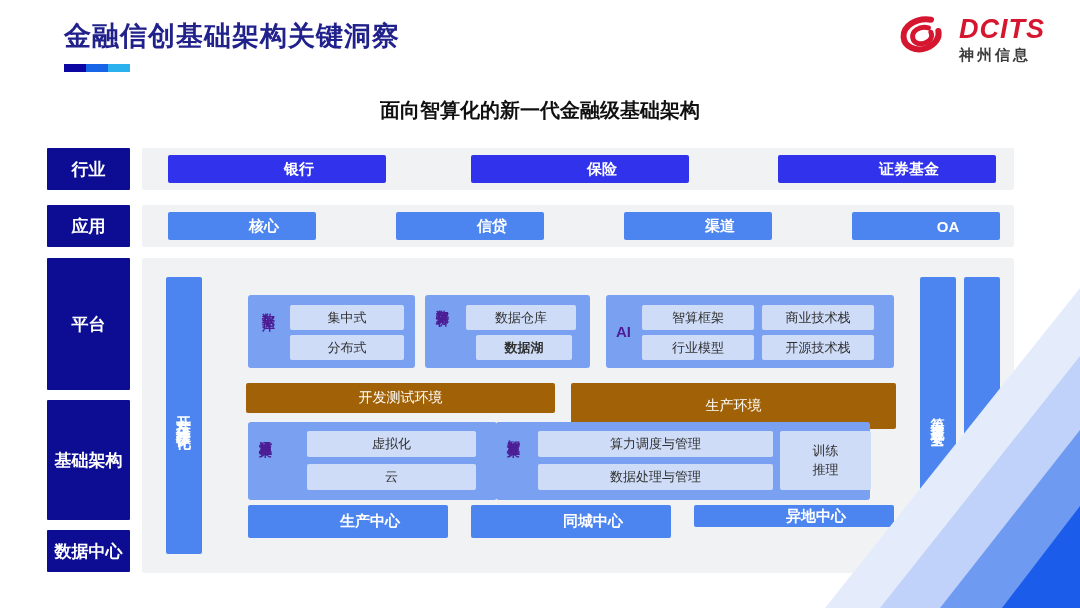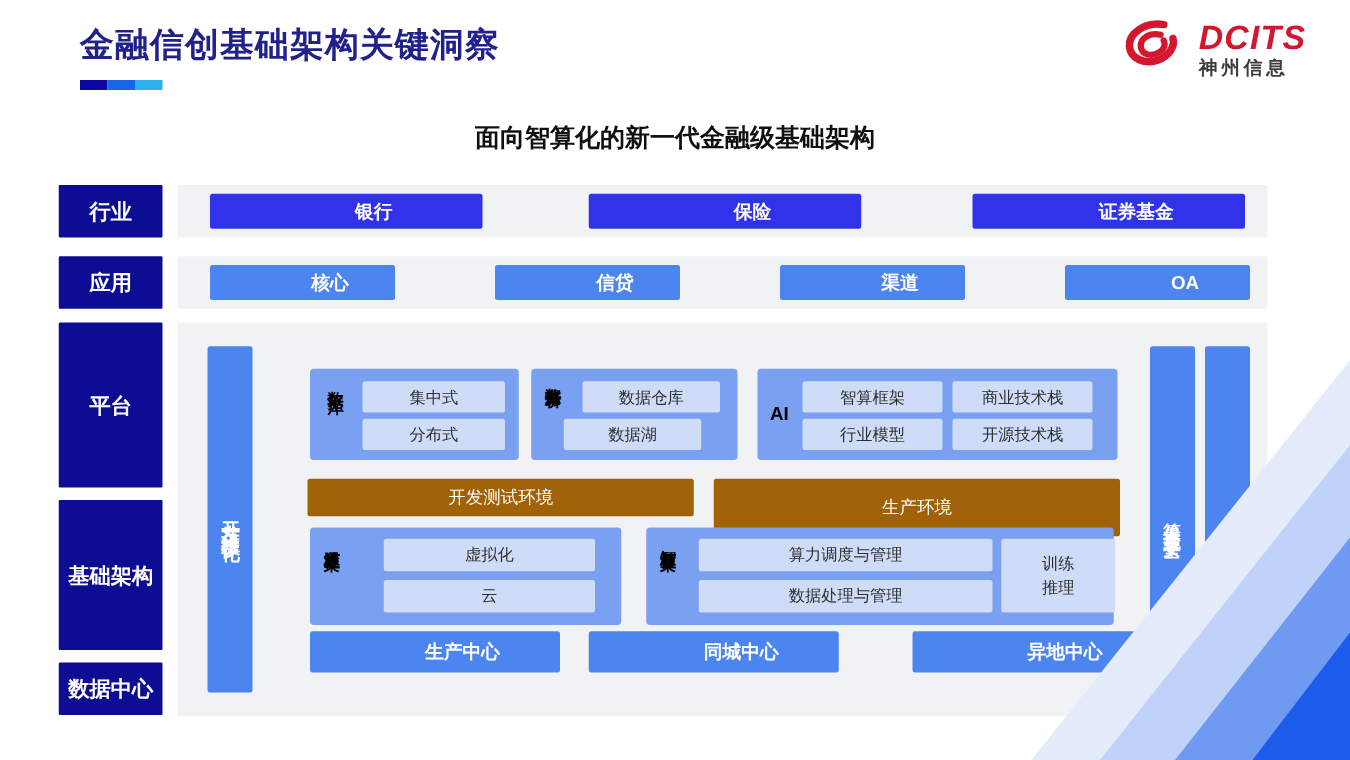--- a/index.html
+++ b/index.html
@@ -29,21 +29,21 @@
        display:flex;align-items:center;justify-content:center;padding-left:44px;}
   .btn-deep{background:#3032EC;font-size:15px;}
   .btn-blue{background:#4C85F0;font-size:15px;}
 
   
   .panel{left:142px;top:258px;width:872px;height:315px;background:#F1F2F4;border-radius:2px;}
   .vbar{background:#4C85F0;border-radius:2px;color:#fff;font-weight:bold;
         display:flex;align-items:center;justify-content:center;}
   .vtext{writing-mode:vertical-rl;text-orientation:upright;letter-spacing:3px;line-height:1;}
   .group{background:#7AA0F2;border-radius:3px;color:#fff;}
-  .group .glabel{position:absolute;color:#000000;font-weight:bold;font-size:13px;}
+  .group .glabel{position:absolute;color:#4c1d95;font-weight:bold;font-size:13px;}
   .inner-box{position:absolute;background:#CFDCF8;border-radius:2px;color:#2F2F2F;font-size:13px;
              display:flex;align-items:center;justify-content:center;}
   .env-bar{background:#a16207;color:#fff;font-weight:normal;font-size:14px;border-radius:2px;
            display:flex;align-items:center;justify-content:center;}
   .wrap2{display:inline-block;width:2em;word-break:break-all;line-height:1.45;text-align:center;}
 
   
   .tri{position:absolute;right:0;bottom:0;clip-path:polygon(0 100%,100% 0,100% 100%);}
   .t1{width:255px;height:320px;background:#E4ECFC;}
   .t2{width:200px;height:252px;background:#C0D2F9;}
@@ -104,52 +104,52 @@
 
     <div class="abs group" style="left:106px;top:37px;width:167px;height:73px;text-align:center;">
       <span class="glabel vtext" style="left:14px;top:8px;letter-spacing:2px;">数据库</span>
       <div class="inner-box" style="left:42px;top:10px;width:114px;height:25px;">集中式</div>
       <div class="inner-box" style="left:42px;top:40px;width:114px;height:25px;">分布式</div>
     </div>
 
     <div class="abs group" style="left:283px;top:37px;width:165px;height:73px;">
       <span class="glabel vtext" style="left:11px;top:5px;letter-spacing:1px;">数据分析</span>
       <div class="inner-box" style="left:41px;top:10px;width:110px;height:25px;">数据仓库</div>
-      <div class="inner-box" style="left:26px;top:40px;width:110px;height:25px;">数据湖</div>
+      <div class="inner-box" style="left:51px;top:40px;width:96px;height:25px;font-weight:bold;">数据湖</div>
     </div>
 
     <div class="abs group" style="left:464px;top:37px;width:288px;height:73px;">
       <span class="glabel" style="left:10px;top:28px;font-size:15px;">AI</span>
       <div class="inner-box" style="left:36px;top:10px;width:112px;height:25px;">智算框架</div>
       <div class="inner-box" style="left:156px;top:10px;width:112px;height:25px;">商业技术栈</div>
       <div class="inner-box" style="left:36px;top:40px;width:112px;height:25px;">行业模型</div>
       <div class="inner-box" style="left:156px;top:40px;width:112px;height:25px;">开源技术栈</div>
     </div>
 
     <div class="abs env-bar" style="left:104px;top:125px;width:309px;height:30px;">开发测试环境</div>
     <div class="abs env-bar" style="left:429px;top:125px;width:325px;height:46px;">生产环境</div>
 
     <div class="abs group" style="left:106px;top:164px;width:249px;height:78px;">
       <span class="glabel vtext" style="left:11px;top:8px;letter-spacing:1px;">通算框架</span>
       <div class="inner-box" style="left:59px;top:9px;width:169px;height:26px;">虚拟化</div>
       <div class="inner-box" style="left:59px;top:42px;width:169px;height:26px;">云</div>
     </div>
 
-    <div class="abs group" style="left:375px;top:164px;width:374px;height:78px;">
+    <div class="abs group" style="left:354px;top:164px;width:374px;height:78px;">
       <span class="glabel vtext" style="left:11px;top:8px;letter-spacing:1px;">智算框架</span>
       <div class="inner-box" style="left:42px;top:9px;width:235px;height:26px;">算力调度与管理</div>
       <div class="inner-box" style="left:42px;top:42px;width:235px;height:26px;text-align:center;">数据处理与管理</div>
       <div class="inner-box" style="left:284px;top:9px;width:91px;height:59px;">
         <span class="wrap2">训练推理</span>
       </div>
     </div>
 
     <div class="abs btn btn-blue" style="left:106px;top:247px;width:200px;height:33px;">生产中心</div>
     <div class="abs btn btn-blue" style="left:329px;top:247px;width:200px;height:33px;">同城中心</div>
-    <div class="abs btn btn-blue" style="left:552px;top:247px;width:200px;height:33px;margin-left:36px;">异地中心</div>
+    <div class="abs btn btn-blue" style="left:552px;top:247px;width:200px;height:22px;">异地中心</div>
 
     <div class="abs vbar" style="left:778px;top:19px;width:36px;height:277px;">
       <span class="vtext" style="font-size:14px;">等保合规安全</span>
     </div>
     <div class="abs vbar" style="left:822px;top:19px;width:36px;height:277px;">
       <span class="vtext" style="font-size:14px;letter-spacing:2px;">业务连续性及数据保护</span>
     </div>
   </div>
 
   <div class="tri t1"></div>

